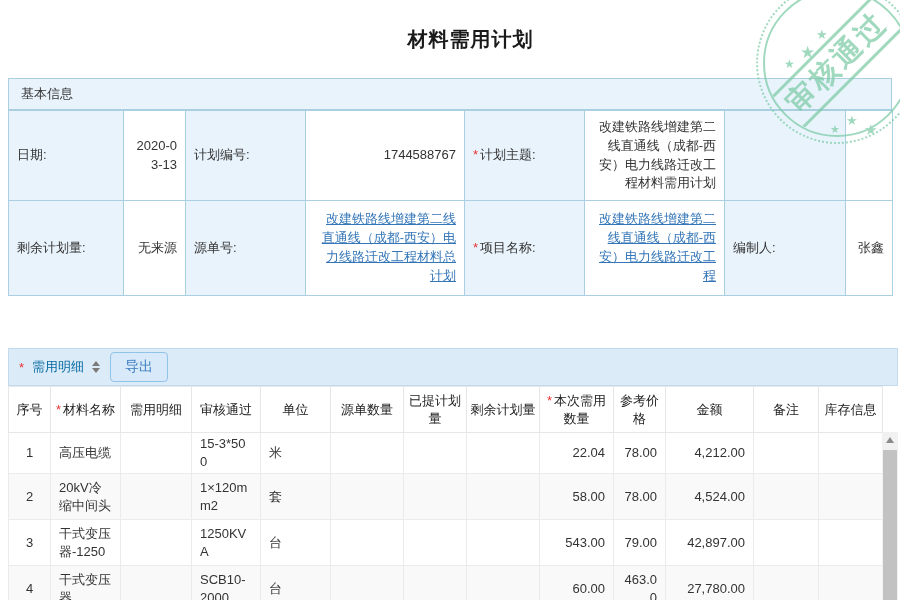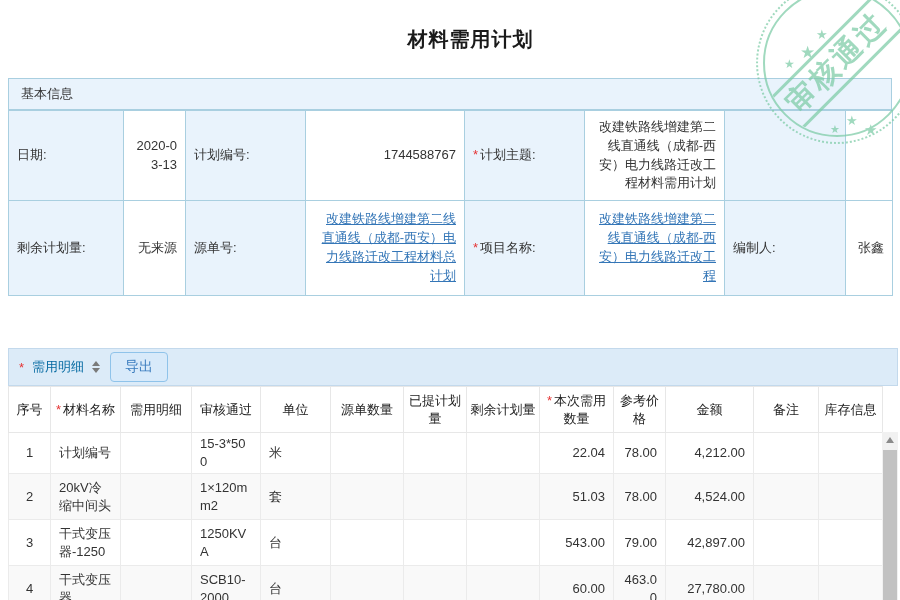--- a/index.html
+++ b/index.html
@@ -155,21 +155,21 @@
             <th><span class="req">*</span>本次需用数量</th>
             <th>参考价格</th>
             <th>金额</th>
             <th>备注</th>
             <th>库存信息</th>
           </tr>
         </thead>
       <tbody id="dt-body">
           <tr style="height: 38px;">
             <td>1</td>
-            <td>计划编号</td>
+            <td>高压电缆</td>
             <td></td>
             <td>15-3*500</td>
             <td>米</td>
             <td></td>
             <td></td>
             <td></td>
             <td>22.04</td>
             <td>78.00</td>
             <td>4,212.00</td>
             <td></td>
@@ -177,21 +177,21 @@
           </tr>
           <tr style="height: 46px;">
             <td>2</td>
             <td>20kV冷缩中间头</td>
             <td></td>
             <td>1×120mm2</td>
             <td>套</td>
             <td></td>
             <td></td>
             <td></td>
-            <td>51.03</td>
+            <td>58.00</td>
             <td>78.00</td>
             <td>4,524.00</td>
             <td></td>
             <td></td>
           </tr>
           <tr style="height: 46px;">
             <td>3</td>
             <td>干式变压器-1250</td>
             <td></td>
             <td>1250KVA</td>

